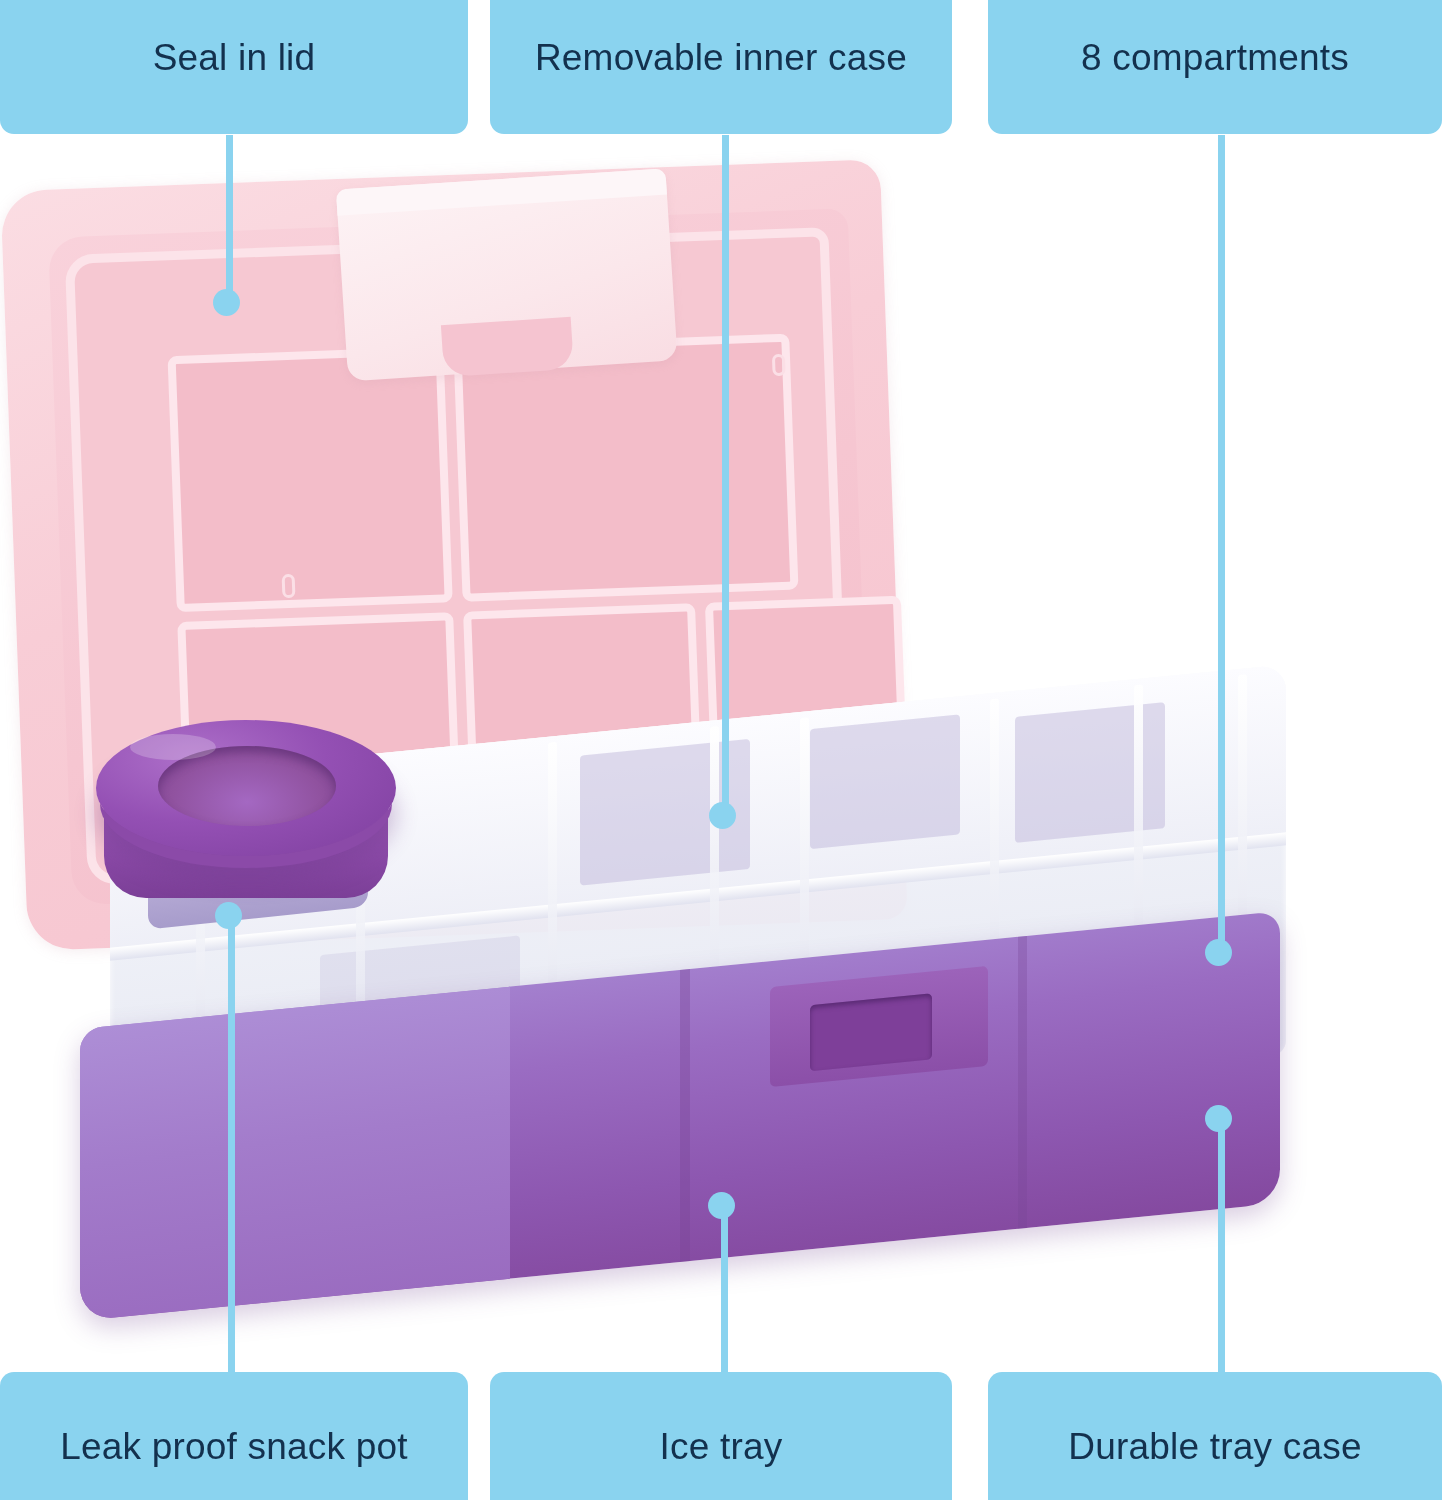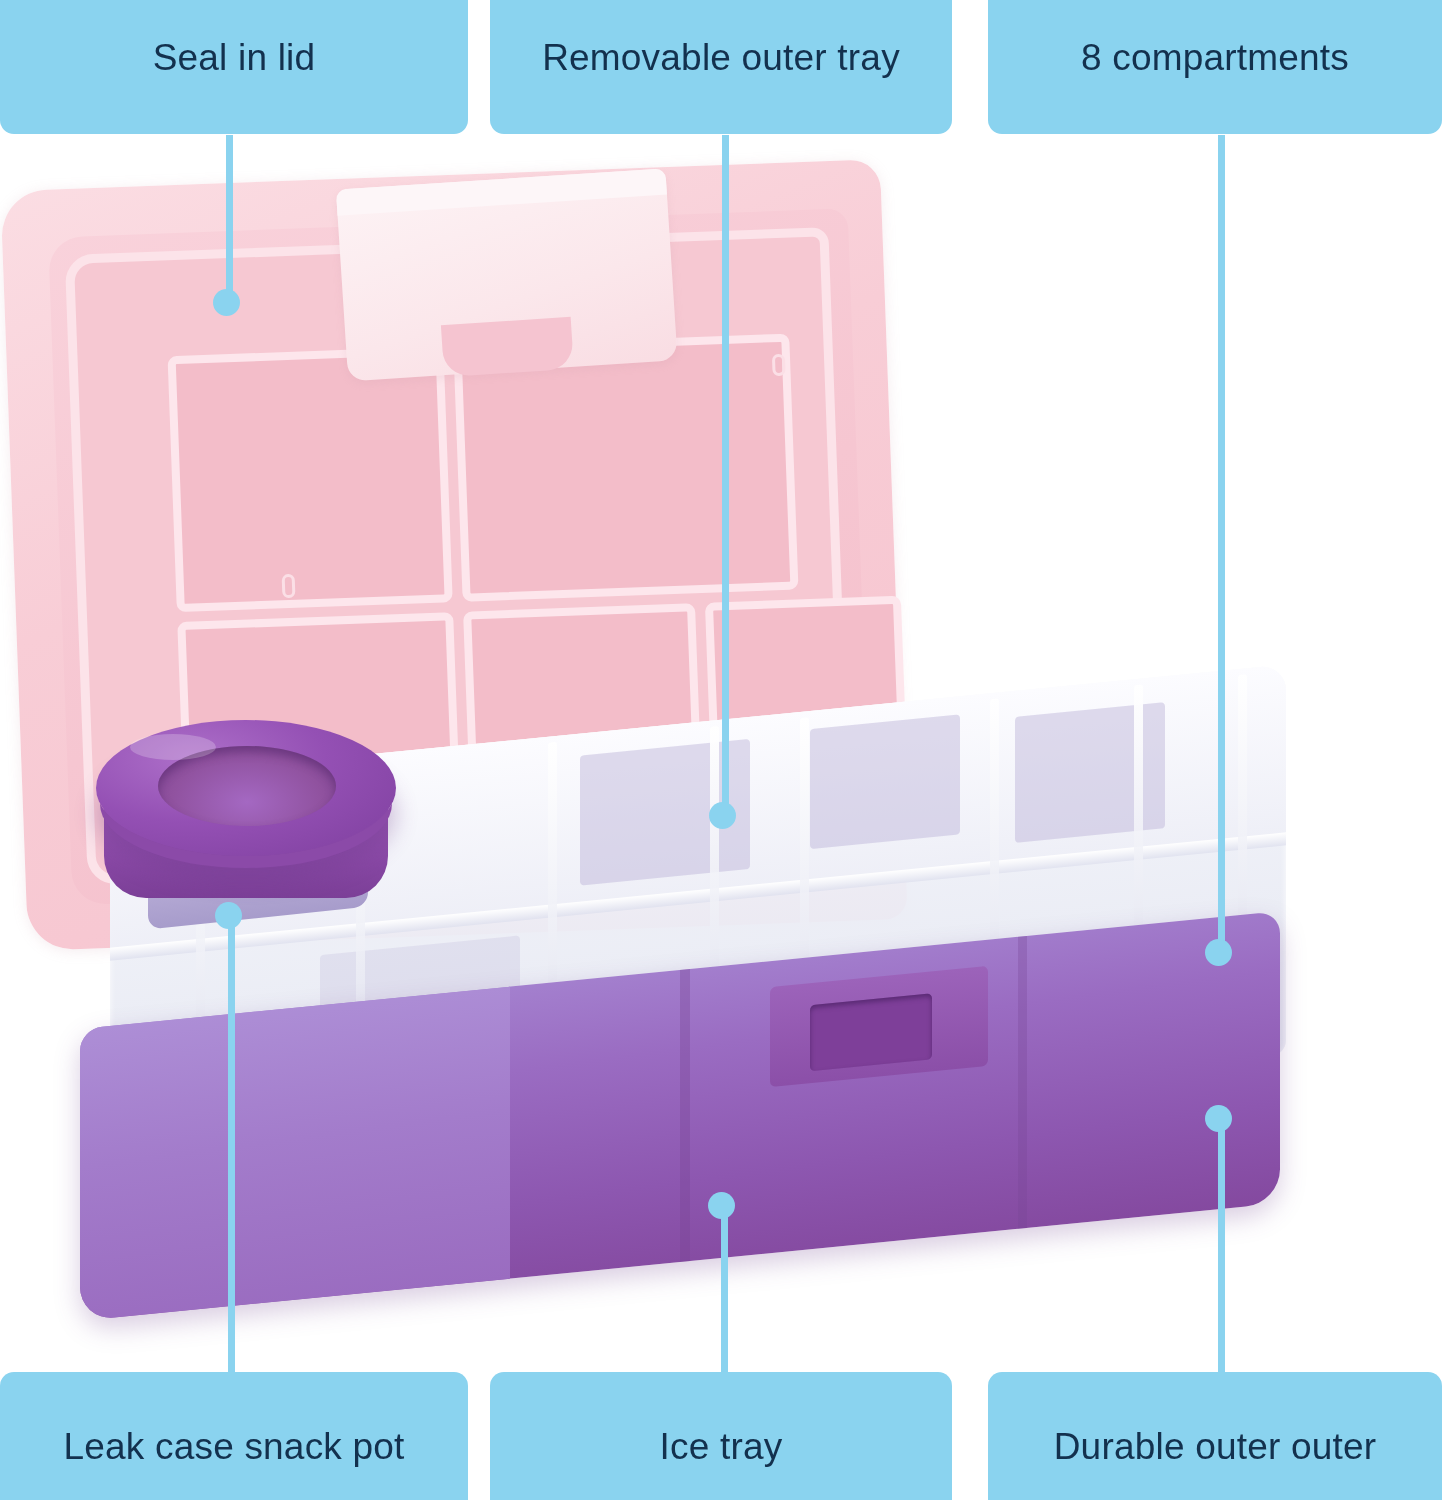--- a/index.html
+++ b/index.html
@@ -207,29 +207,29 @@
     <div class="dot" style="left:708px;  top:1192px;"></div>
 
     <div class="leader" style="left:1218px; top:1118px; height:263px;"></div>
     <div class="dot" style="left:1205px; top:1105px;"></div>
   </div>
 
   <div class="callout cTop1">
     <span>Seal in lid</span>
   </div>
   <div class="callout cTop2">
-    <span>Removable outer tray</span>
+    <span>Removable inner case</span>
   </div>
   <div class="callout cTop3">
     <span>8 compartments</span>
   </div>
 
   <div class="callout cBot1">
-    <span>Leak case snack pot</span>
+    <span>Leak proof snack pot</span>
   </div>
   <div class="callout cBot2">
     <span>Ice tray</span>
   </div>
   <div class="callout cBot3">
-    <span>Durable outer outer</span>
+    <span>Durable tray case</span>
   </div>
 
 </div>
 
 </body></html>

